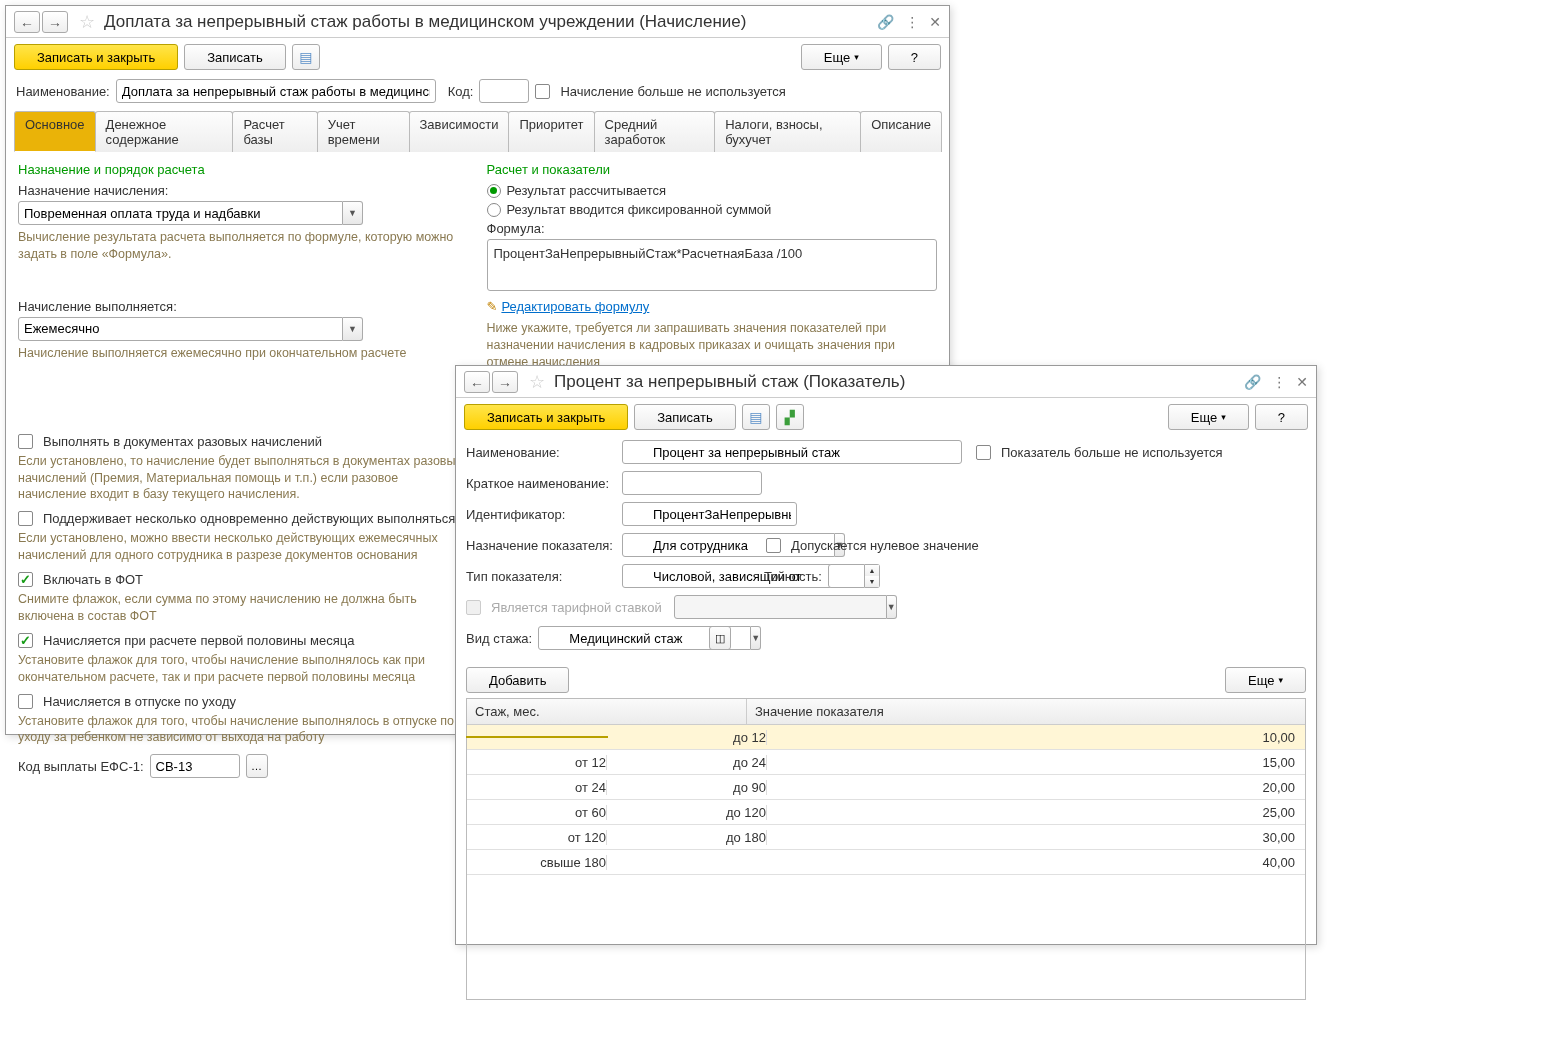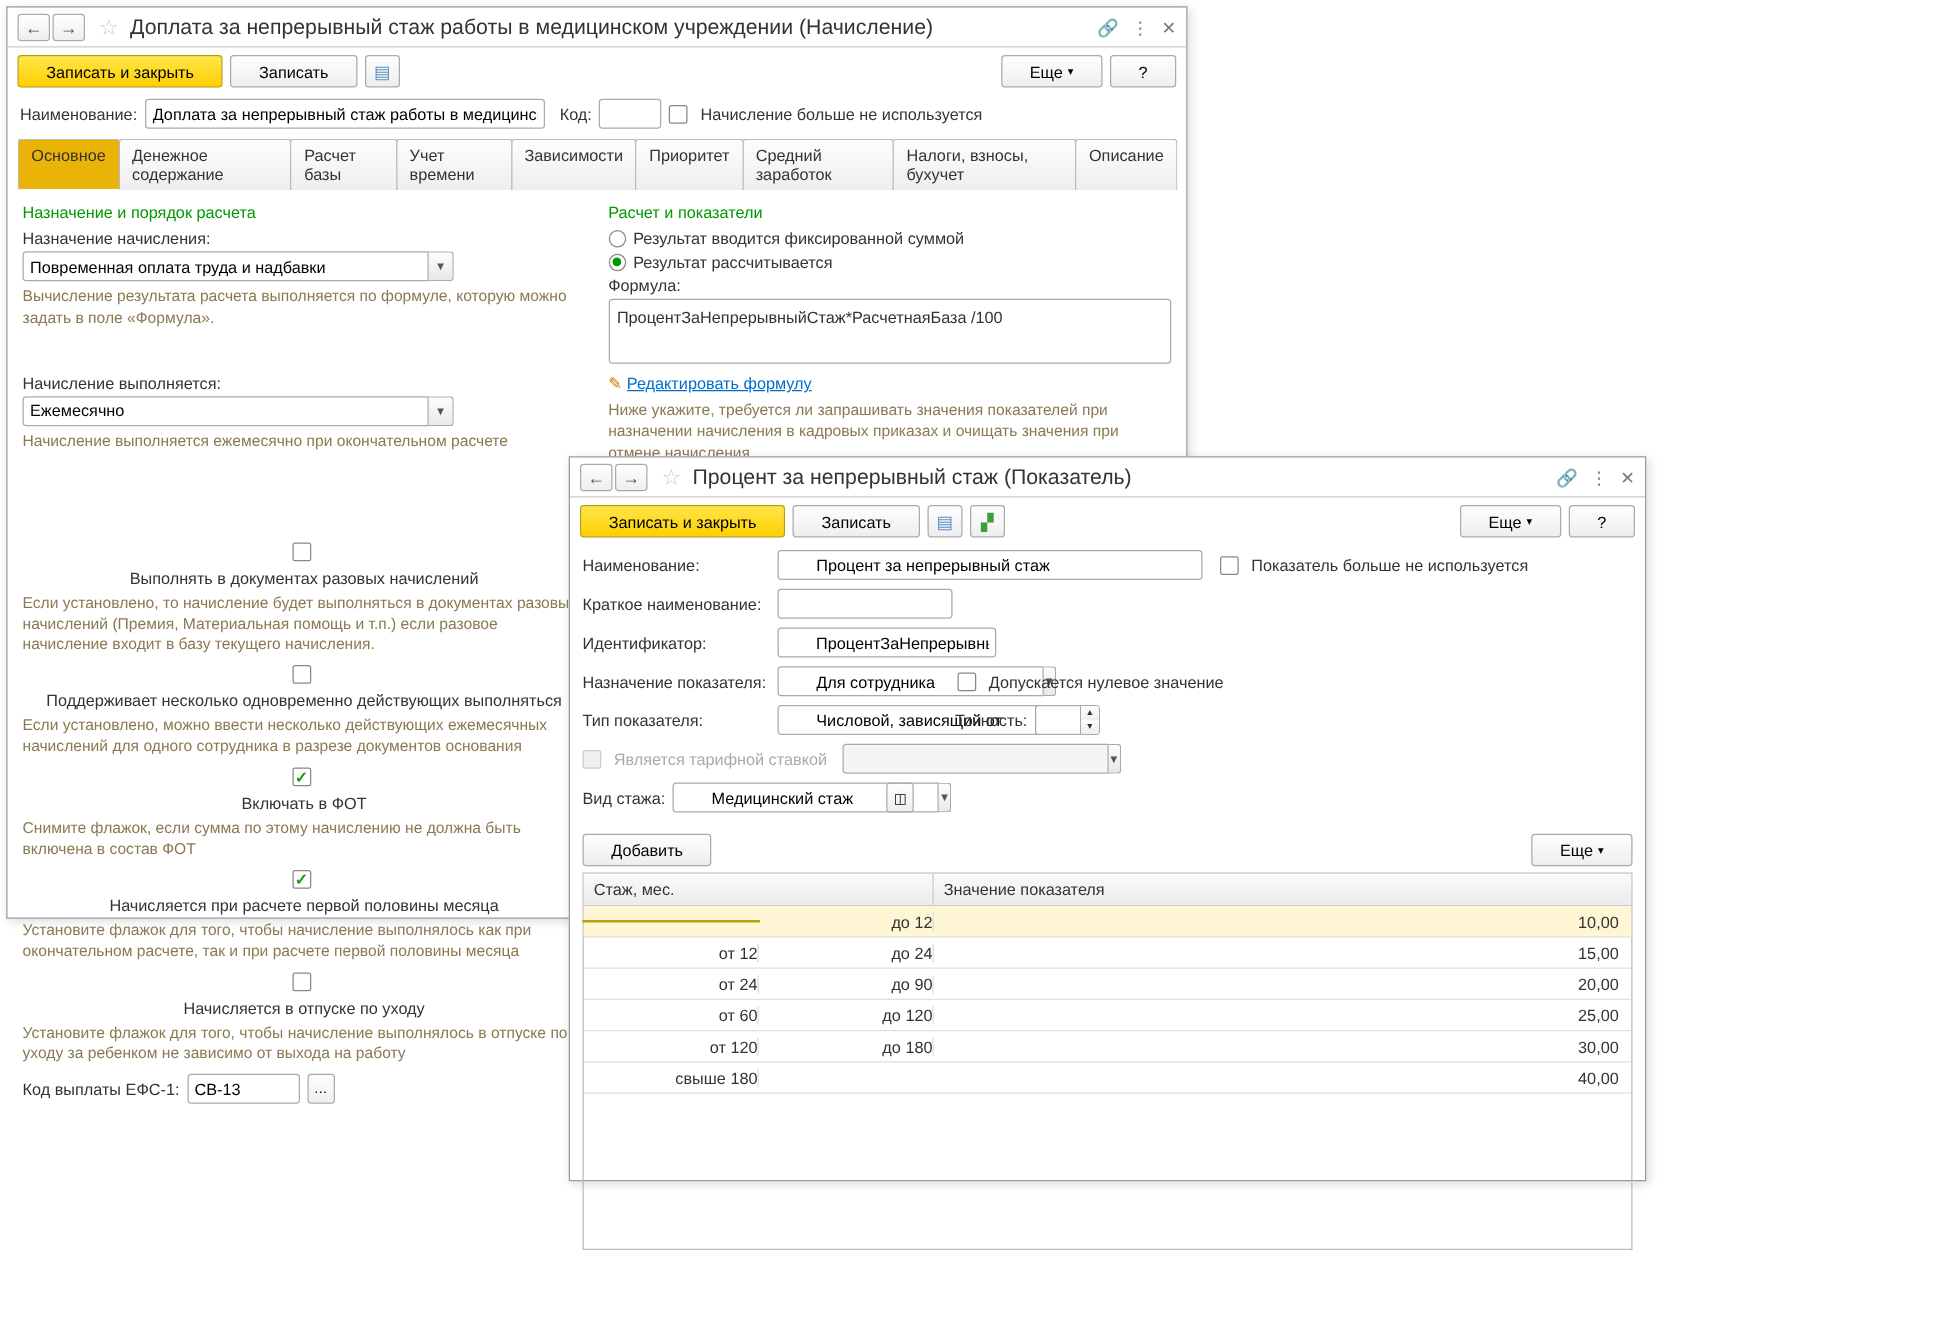--- a/index.html
+++ b/index.html
@@ -49,21 +49,21 @@
 
 .formula-box { border: 1px solid #aaa; border-radius: 3px; padding: 6px; min-height: 52px; font-size: 13px; margin-top: 2px; }
 .link { color: #006ecc; text-decoration: underline; cursor: pointer; font-size: 13px; }
 .pencil-icon { color: #c08000; margin-right: 4px; }
 
 .indicators-table { border: 1px solid #bbb; border-radius: 3px; margin-top: 8px; }
 .ind-header { display: flex; background: linear-gradient(#fafafa,#eee); border-bottom: 1px solid #ccc; }
 .ind-header div { padding: 5px 8px; font-size: 13px; border-right: 1px solid #ccc; }
 .ind-header div:last-child { border-right: none; }
 
-.check-item { display: flex; align-items: center; gap: 6px; margin-bottom: 2px; font-size: 13px; flex-direction: column; }
+.check-item { display: flex; align-items: flex-start; gap: 6px; margin-bottom: 2px; font-size: 13px; }
 
 .efs-row { display: flex; align-items: center; gap: 6px; margin-top: 8px; font-size: 13px; }
 .efs-row .input { width: 90px; }
 .small-btn { width: 22px; height: 24px; border: 1px solid #aaa; border-radius: 3px; background: linear-gradient(#fefefe,#eee); font-size: 11px; cursor: pointer; }
 
 .front .form-grid { padding: 4px 10px; }
 .grid-row { display: flex; align-items: center; margin-bottom: 7px; font-size: 13px; gap: 6px; }
 .grid-row .label-col { width: 150px; }
 .grid-row .input { width: 200px; padding-left: 30px; }
 .grid-row .select-wrap { width: 150px; }
@@ -78,21 +78,21 @@
 .data-toolbar { display: flex; align-items: center; margin-bottom: 5px; }
 .data-table { border: 1px solid #bbb; width: 100%; }
 .data-header { display: flex; background: linear-gradient(#fafafa,#ececec); border-bottom: 1px solid #ccc; }
 .data-header div { padding: 5px 8px; font-size: 13px; }
 .col-from { width: 140px; text-align: right; border-right: 1px solid #ddd; }
 .col-to { width: 140px; text-align: right; border-right: 1px solid #ddd; }
 .col-val { flex: 1; text-align: right; padding-right: 10px; }
 .data-header .col-stage { flex: 0 0 280px; border-right: 1px solid #ccc; }
 .data-header .col-value { flex: 1; }
 
-.data-body .data-row { display: flex; border-bottom: 1px solid #e0e0e0; font-size: 13px; height: 25px; align-items: center; }
+.data-body .data-row { display: flex; border-bottom: 1px solid #e0e0e0; font-size: 13px; height: 25px; align-items: center; gap: 20px; }
 .data-row.selected .col-from { background: #ffe680; outline: 1px solid #b8a000; }
 .data-row.selected { background: #fff6d6; }
 .data-body-empty { height: 124px; }
 
 .disabled-text { color: #aaa; }
 .doc-icon { color: #5a8fc8; font-size: 14px; }
 .chart-icon { color: #3b9e3b; font-size: 13px; }
 </style>
 </head>
 <body>
@@ -194,26 +194,26 @@
       <div class="efs-row">
         <span>Код выплаты ЕФС-1:</span>
         <input class="input" value="СВ-13" style="">
         <button class="small-btn">…</button>
       </div>
     </div>
 
     <div class="col">
       <div class="section-title">Расчет и показатели</div>
       <div class="radio-row">
+          <span class="radio checked"></span>
+          <span>Результат рассчитывается</span>
+        </div>
+      <div class="radio-row">
           <span class="radio"></span>
           <span>Результат вводится фиксированной суммой</span>
-        </div>
-      <div class="radio-row">
-          <span class="radio checked"></span>
-          <span>Результат рассчитывается</span>
         </div>
       <span class="field-label">Формула:</span>
       <div class="formula-box">ПроцентЗаНепрерывныйСтаж*РасчетнаяБаза /100</div>
       <div style="margin-top:8px"><span class="pencil-icon">✎</span><span class="link">Редактировать формулу</span></div>
       <div class="hint" style="margin-top:6px">Ниже укажите, требуется ли запрашивать значения показателей при назначении начисления в кадровых приказах и очищать значения при отмене начисления</div>
       <div class="indicators-table">
         <div class="ind-header">
           <div style="flex:1.3">Показатель</div>
           <div style="flex:1.2">Назначение начислен...</div>
           <div style="flex:1">Отмена начисления</div>

